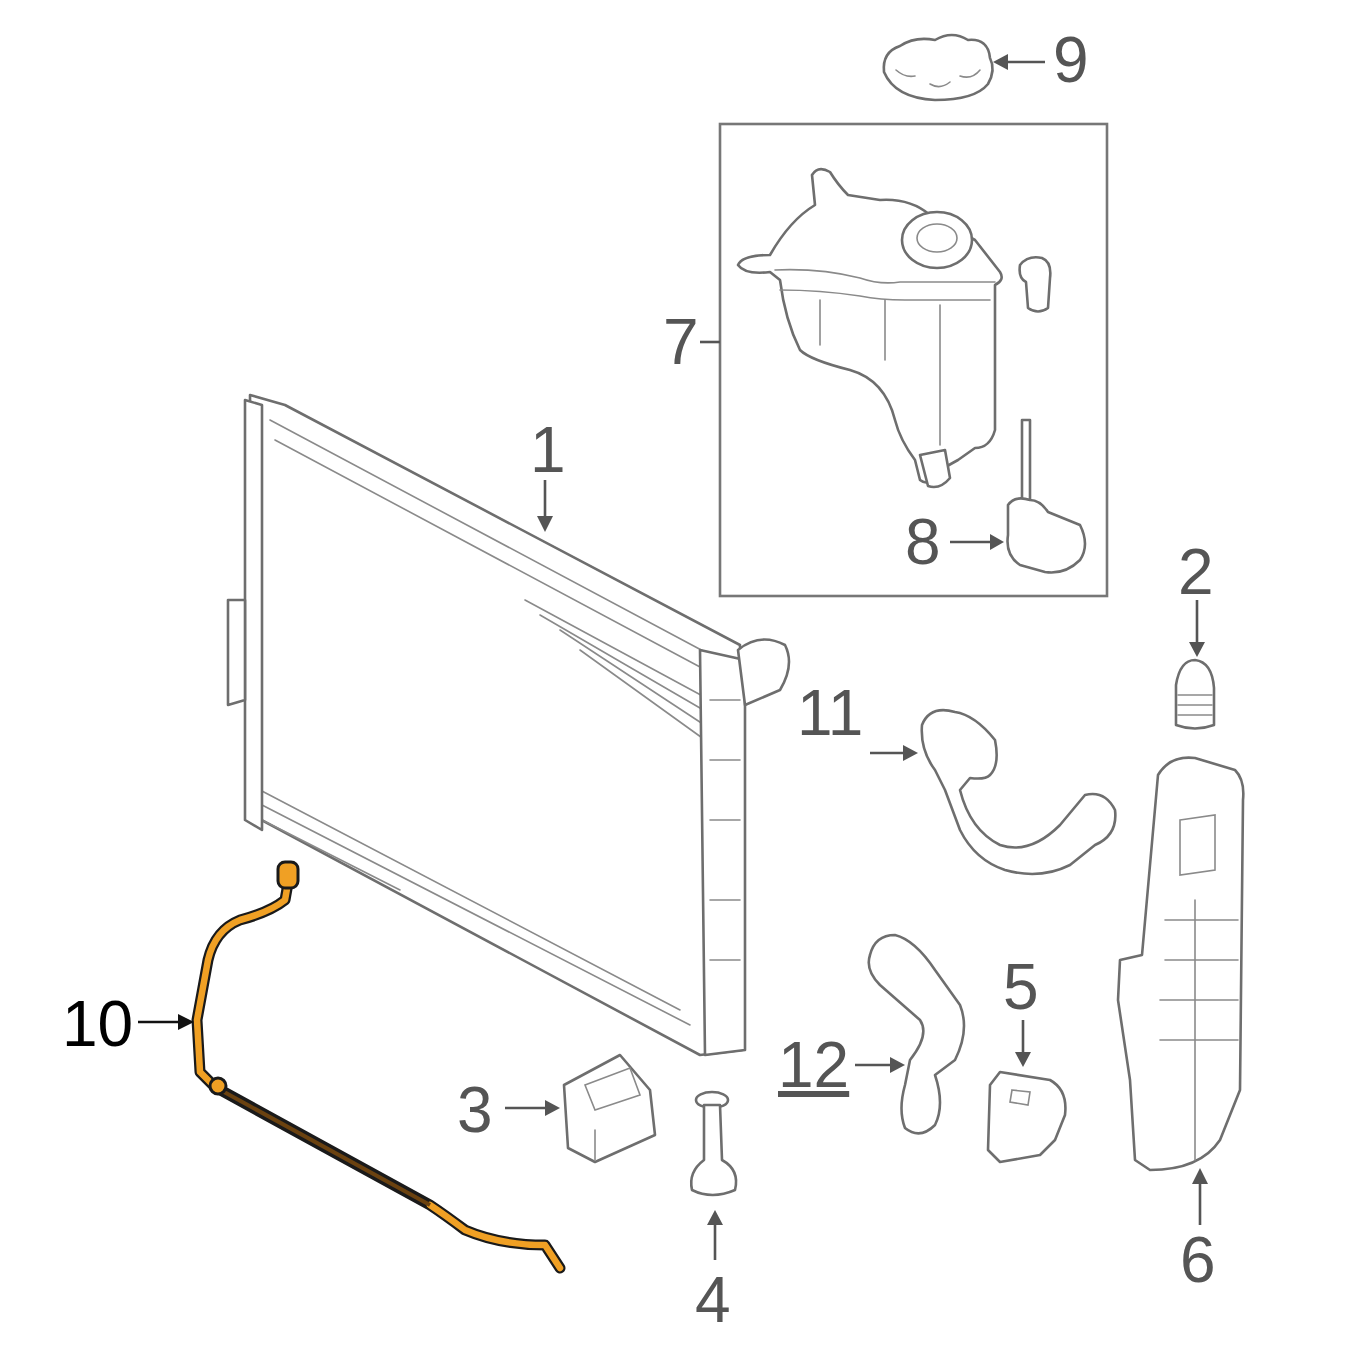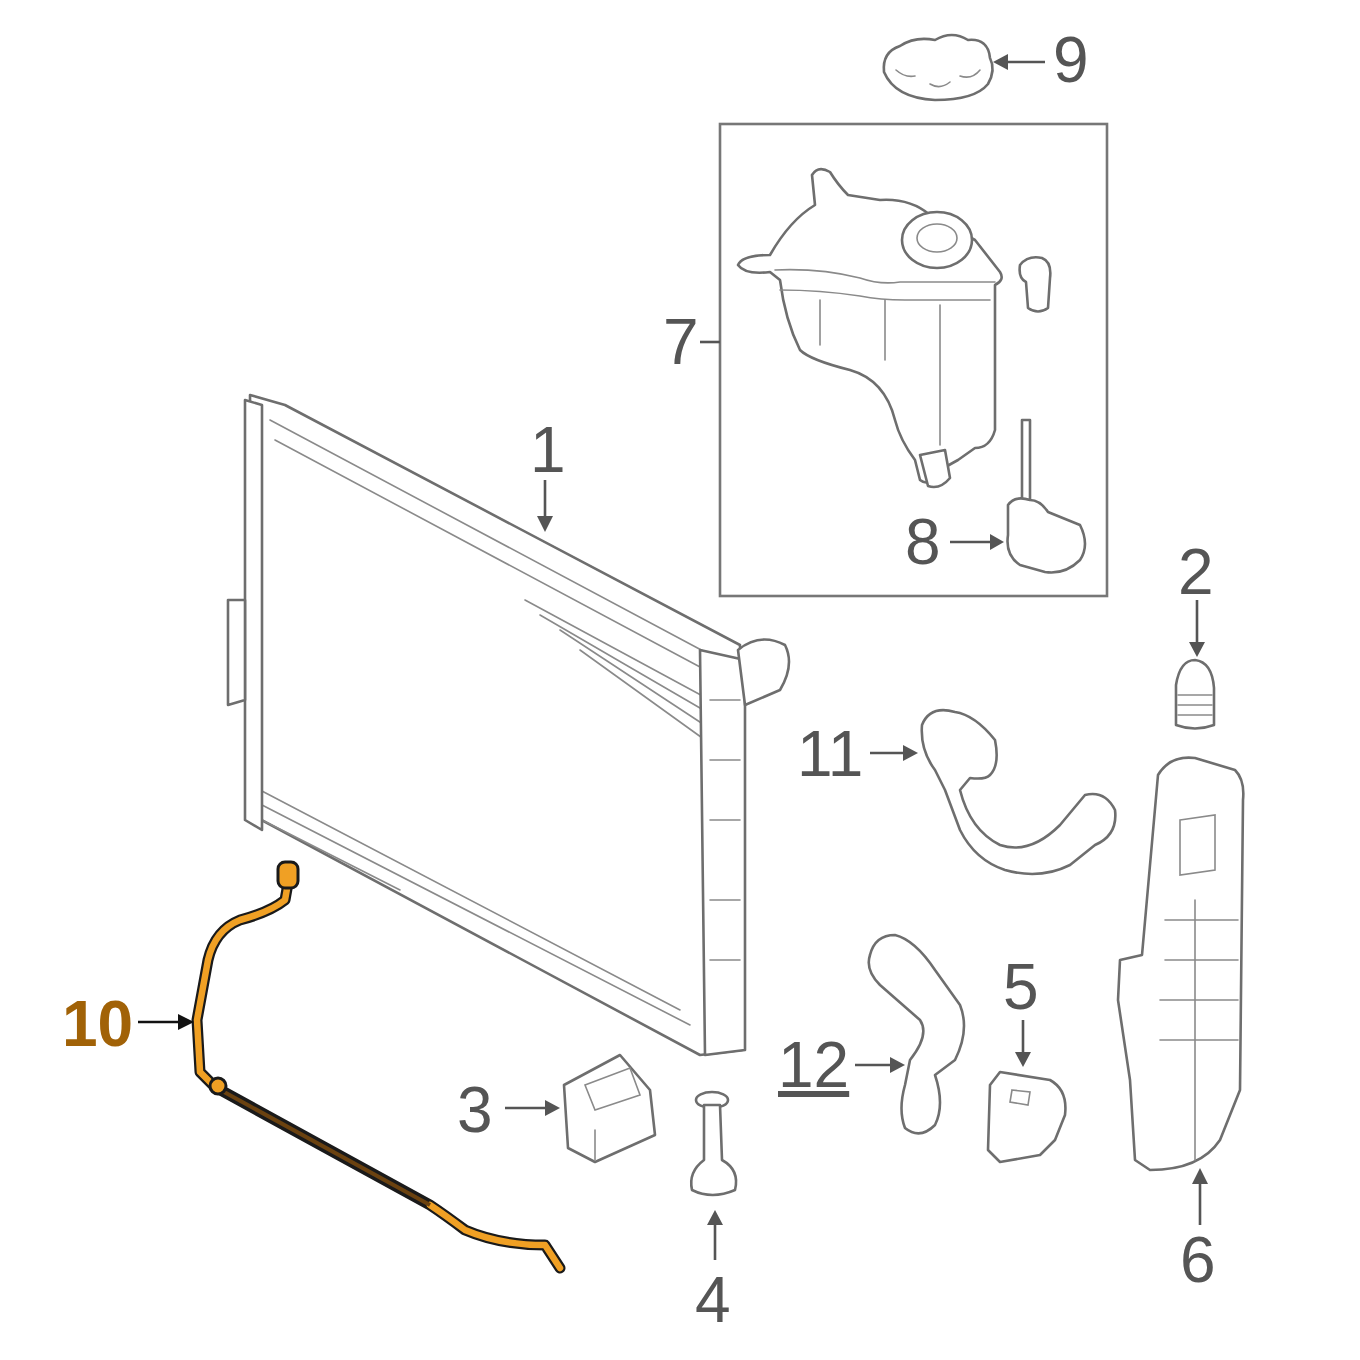--- a/index.html
+++ b/index.html
@@ -3,21 +3,21 @@
 <meta charset="utf-8">
 <style>
   html,body{margin:0;padding:0;background:#ffffff;}
   body{width:1360px;height:1360px;position:relative;overflow:hidden;font-family:"Liberation Sans",sans-serif;}
   svg{position:absolute;left:0;top:0;}
   .lt{fill:none;stroke:#8a8a8a;stroke-width:1.6;stroke-linecap:round;}
   .fill{fill:#ffffff;stroke:#6e6e6e;stroke-width:2.6;stroke-linejoin:round;}
   .arrow{stroke:#555;stroke-width:2.6;fill:none;}
   .head{fill:#555;}
   .lbl{position:absolute;font-family:"Liberation Sans",sans-serif;font-size:64px;color:#555555;line-height:1;font-weight:400;}
-  .lbl.dark{color:#a16207;font-weight:bold;}
+  .lbl.dark{color:#000000;}
 </style>
 </head>
 <body>
 
 <svg width="1360" height="1360" viewBox="0 0 1360 1360">
 
   <g>
     <path class="fill" d="M884 72 Q882 52 900 46 Q915 36 935 40 Q952 30 968 40 Q988 38 990 58 Q996 70 988 84 Q975 100 935 100 Q895 98 884 72 Z"></path>
     <path class="lt" d="M896 70 Q905 78 915 76 M930 84 Q940 90 950 82 M960 76 Q972 80 980 70"></path>
     <line class="arrow" x1="1045" y1="62" x2="1005" y2="62"></line>
@@ -118,19 +118,19 @@
     <line class="arrow" x1="138" y1="1022" x2="180" y2="1022" style="stroke:#111"></line>
     <polygon points="194,1022 178,1014 178,1030" fill="#111"></polygon>
   </g>
 </svg>
 
 <div class="lbl" style="left:1053px;top:28px;">9</div>
 <div class="lbl" style="left:663px;top:310px;">7</div>
 <div class="lbl" style="left:530px;top:418px;">1</div>
 <div class="lbl" style="left:905px;top:510px;">8</div>
 <div class="lbl" style="left:1178px;top:540px;">2</div>
-<div class="lbl" style="left:797px;top:722px;">11</div>
+<div class="lbl" style="left:797px;top:681px;">11</div>
 <div class="lbl" style="left:1003px;top:955px;">5</div>
 <div class="lbl dark" style="left:62px;top:992px;">10</div>
 <div class="lbl" style="left:778px;top:1033px;text-decoration:underline;">12</div>
 <div class="lbl" style="left:457px;top:1078px;">3</div>
 <div class="lbl" style="left:1180px;top:1228px;">6</div>
 <div class="lbl" style="left:695px;top:1268px;">4</div>
 
 </body></html>

